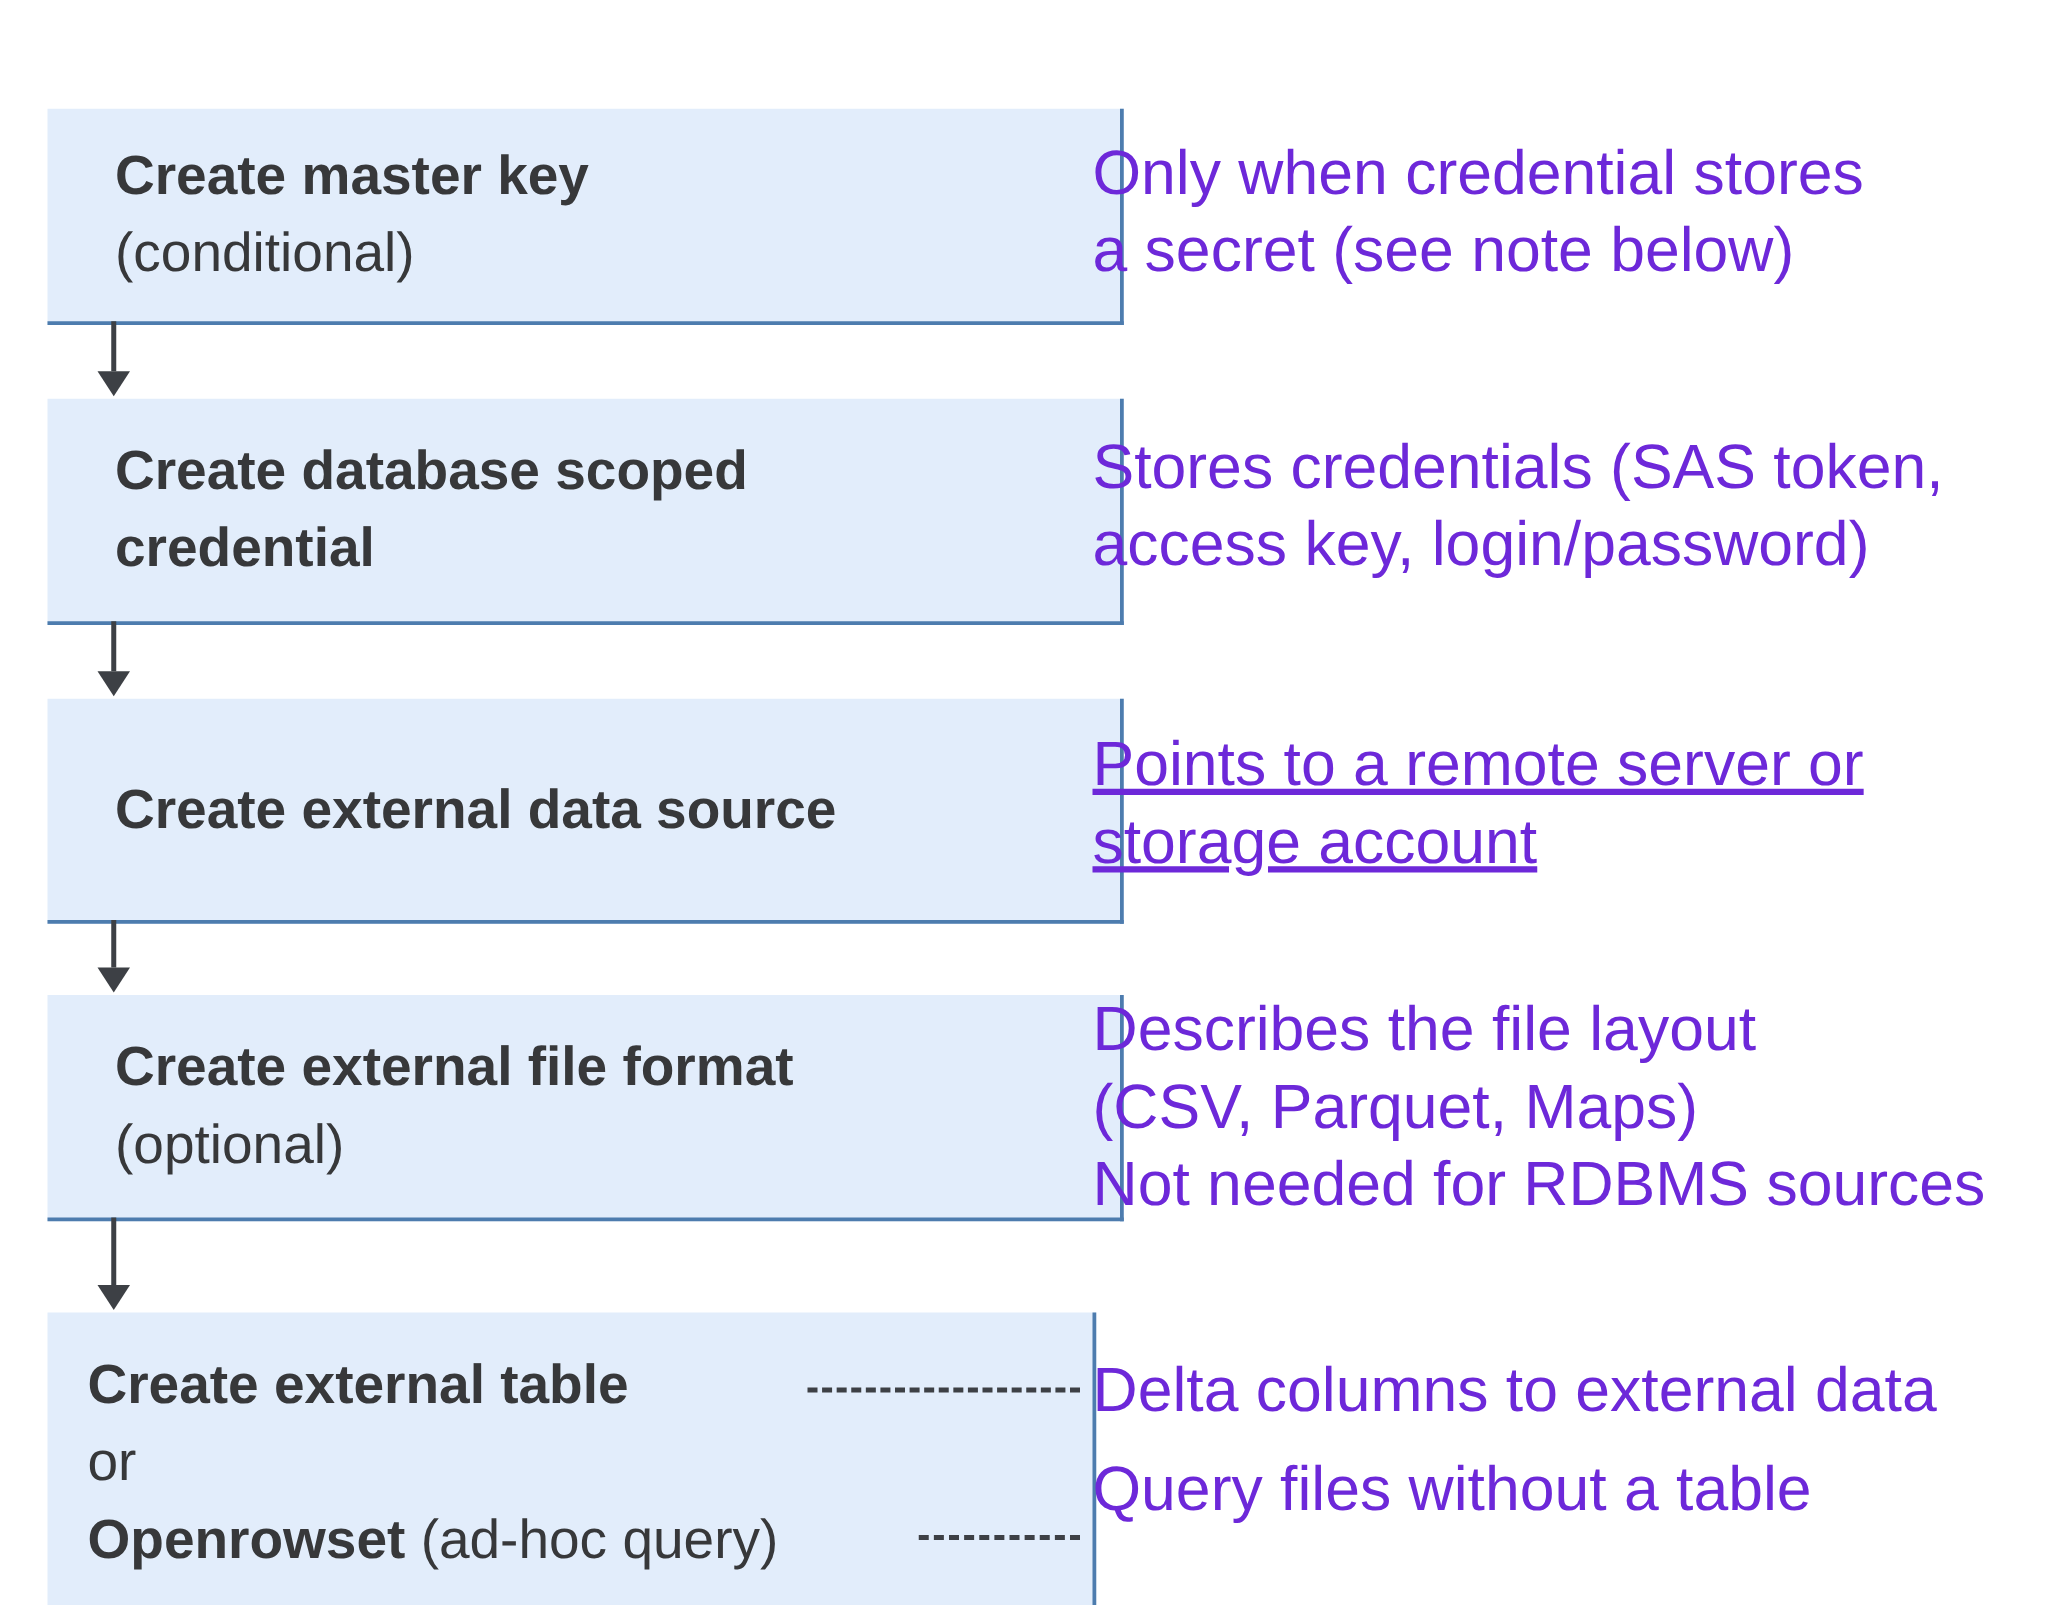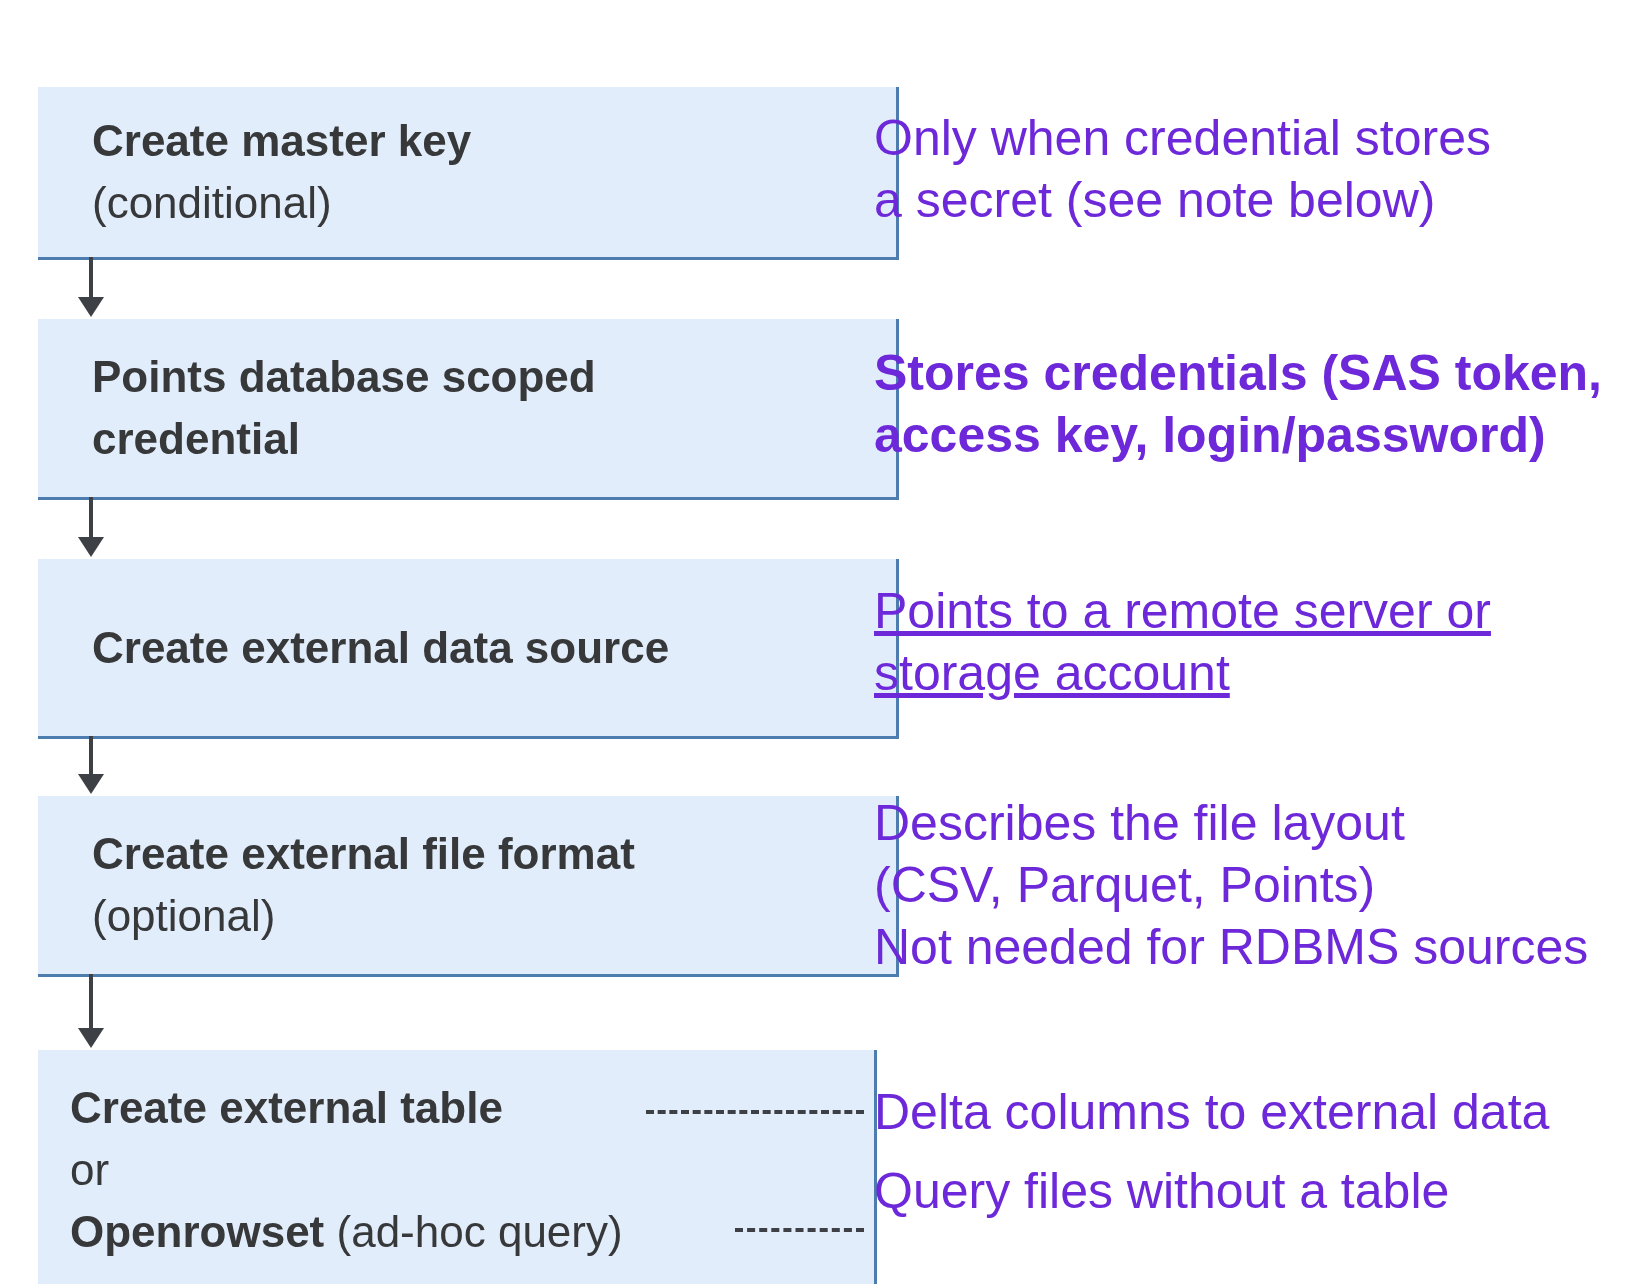--- a/index.html
+++ b/index.html
@@ -80,21 +80,21 @@
   .note {
     position: absolute;
     left: 874px;
     font-size: 50px;
     line-height: 62px;
     font-weight: 400;
     color: #6d28d9;
     white-space: nowrap;
   }
   #note-1 { top: 63px; }
-  #note-2 { top: 298px; font-weight: bold; }
+  #note-2 { top: 298px; }
   #note-3 { top: 536px; text-decoration: underline; }
   #note-4 { top: 748px; }
   #note-5 { top: 1037px; }
   #note-6 { top: 1116px; }
 
   
   .dashed-connector {
     position: absolute;
     height: 0;
     border-top: 4px dashed #3d4045;
@@ -111,21 +111,21 @@
     <div class="box-line bold">Create master key</div>
     <div class="box-line regular">(conditional)</div>
   </div>
 
   <div class="arrow" id="arrow-1">
     <div class="arrow-shaft"></div>
     <div class="arrow-head"></div>
   </div>
 
   <div class="step-box" id="box-2">
-    <div class="box-line bold wrap">Points database scoped credential</div>
+    <div class="box-line bold wrap">Create database scoped credential</div>
   </div>
 
   <div class="arrow" id="arrow-2">
     <div class="arrow-shaft"></div>
     <div class="arrow-head"></div>
   </div>
 
   <div class="step-box" id="box-3">
     <div class="box-line bold">Create external data source</div>
   </div>
@@ -164,21 +164,21 @@
     <div>access key, login/password)</div>
   </div>
 
   <div class="note" id="note-3">
     <div>Points to a remote server or</div>
     <div>storage account</div>
   </div>
 
   <div class="note" id="note-4">
     <div>Describes the file layout</div>
-    <div>(CSV, Parquet, Points)</div>
+    <div>(CSV, Parquet, Maps)</div>
     <div>Not needed for RDBMS sources</div>
   </div>
 
   <div class="note" id="note-5">
     <div>Delta columns to external data</div>
   </div>
 
   <div class="note" id="note-6">
     <div>Query files without a table</div>
   </div>

